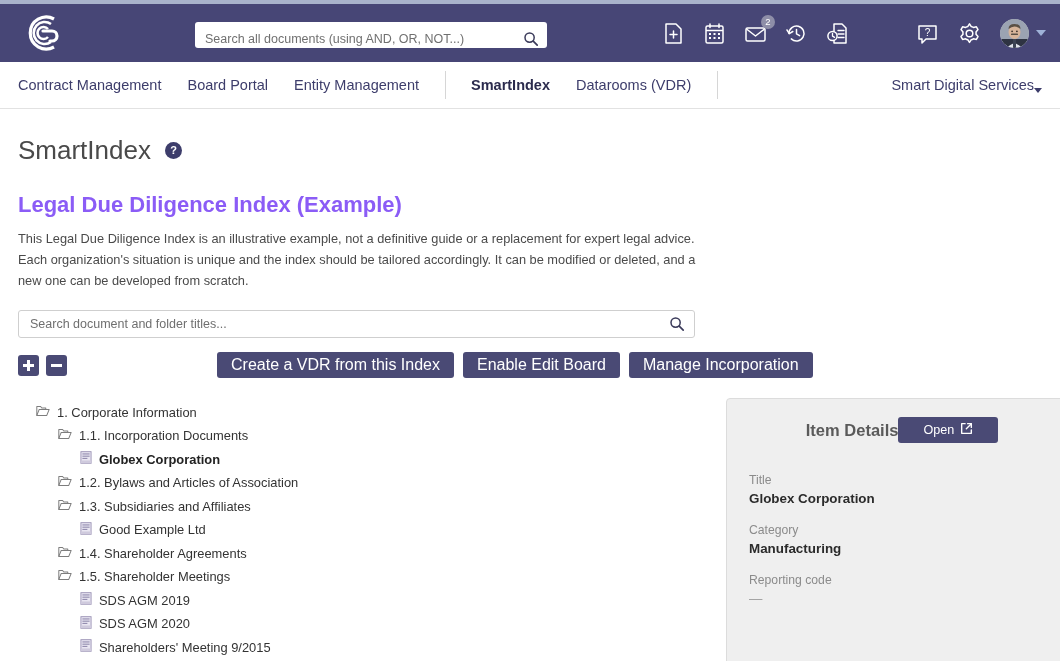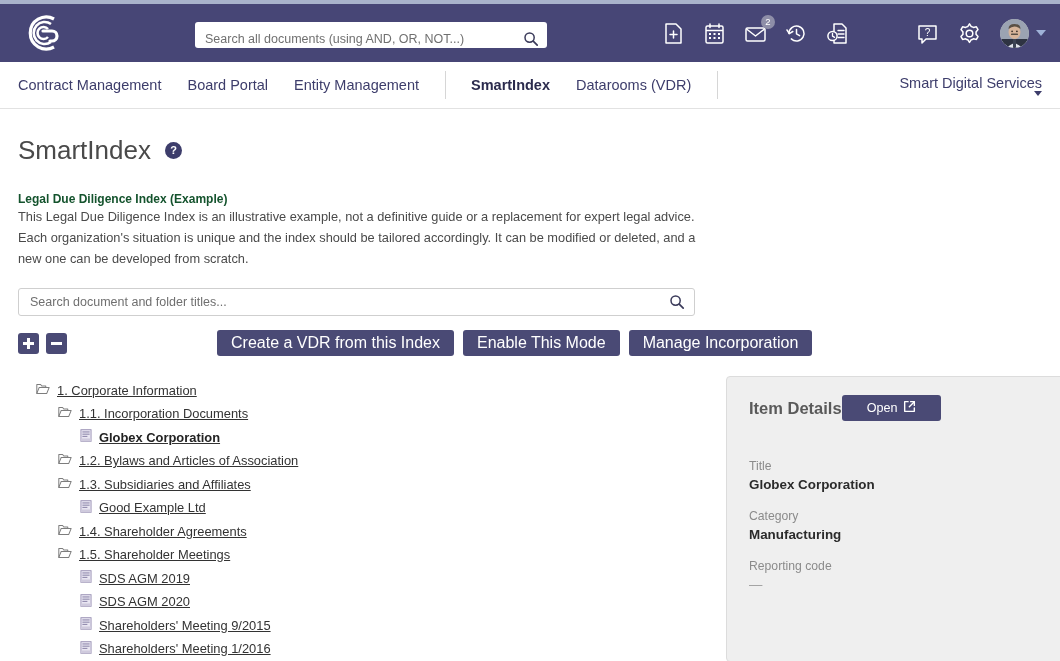--- a/index.html
+++ b/index.html
@@ -134,21 +134,20 @@
     background: #d6d6d6;
     margin-right: 25px;
     flex: 0 0 auto;
   }
   .nav-right {
     position: absolute;
     right: 18px;
     display: flex;
     align-items: flex-end;
     cursor: pointer;
-    flex-direction: column;
   }
   .nav-right-label { font-size: 14.5px; color: #3d3d6b; }
   .caret-down-dark {
     width: 0; height: 0;
     border-left: 4px solid transparent;
     border-right: 4px solid transparent;
     border-top: 5px solid #3d3d6b;
   }
 
   
@@ -167,23 +166,24 @@
     font-size: 26px;
     color: #4a4a4a;
     font-weight: normal;
   }
   .help-circle {
     width: 17px; height: 17px;
     cursor: pointer;
   }
 
   .index-title {
-    font-size: 12px;
+    font-size: 22px;
     font-weight: bold;
-    color: #14532d;
+    color: #8b5cf6;
+    margin-bottom: 10px;
   }
   .index-desc {
     font-size: 12.8px;
     color: #4a4a4a;
     line-height: 1.65;
     max-width: 680px;
     margin-bottom: 19px;
   }
 
   .tree-search {
@@ -255,21 +255,20 @@
     padding-top: 2px;
   }
   .tnode {
     display: flex;
     align-items: center;
     height: 23.5px;
     cursor: pointer;
     font-size: 12.9px;
     color: #333333;
     white-space: nowrap;
-    text-decoration: underline;
   }
   .tnode .ticon { flex: 0 0 auto; margin-right: 7px; display: block; }
   .tnode.sel > .tlabel { font-weight: bold; color: #222; }
   .lvl0 { padding-left: 18px; }
   .lvl1 { padding-left: 40px; }
   .lvl2 { padding-left: 62px; }
 
   
   .details {
     flex: 0 0 auto;
@@ -278,22 +277,22 @@
     background: #efefef;
     border: 1px solid #dcdcdc;
     border-radius: 4px;
     padding: 18px 22px 22px 22px;
     min-height: 286px;
     position: relative;
   }
   .details-head {
     display: flex;
     align-items: flex-start;
-    justify-content: flex-start;
-    margin-bottom: 38px;
+    justify-content: center;
+    margin-bottom: 30px;
   }
   .details-title {
     font-size: 16.5px;
     font-weight: bold;
     color: #5a5a5a;
     padding-top: 4px;
   }
   .open-btn {
     background: #4a4a75;
     color: #fff;
@@ -482,21 +481,21 @@
   <div class="btn-row">
     <button class="sq-btn">
       <span class="h"></span>
         <span class="v"></span>
     </button>
     <button class="sq-btn">
       <span class="h"></span>
     </button>
     <span class="btn-spacer"></span>
     <button class="pbtn">Create a VDR from this Index</button>
-    <button class="pbtn">Enable This Mode</button>
+    <button class="pbtn">Enable Edit Board</button>
     <button class="pbtn">Manage Incorporation</button>
   </div>
 
   <div class="content-row">
 
     <div class="tree" id="tree-root">
         <div class="tnode lvl0">
           <span class="ticon"><svg viewBox="0 0 15 13" width="14" height="12">
               <path d="M0.8 11.3 V1.6 h4.1 l1.3 1.6 h4.3 v1.4" fill="none" stroke="#7d7d7d" stroke-width="1.1" stroke-linejoin="round"></path>
               <path d="M0.8 11.3 L3.4 4.8 H14.2 L11.6 11.3 Z" fill="none" stroke="#7d7d7d" stroke-width="1.1" stroke-linejoin="round"></path>

